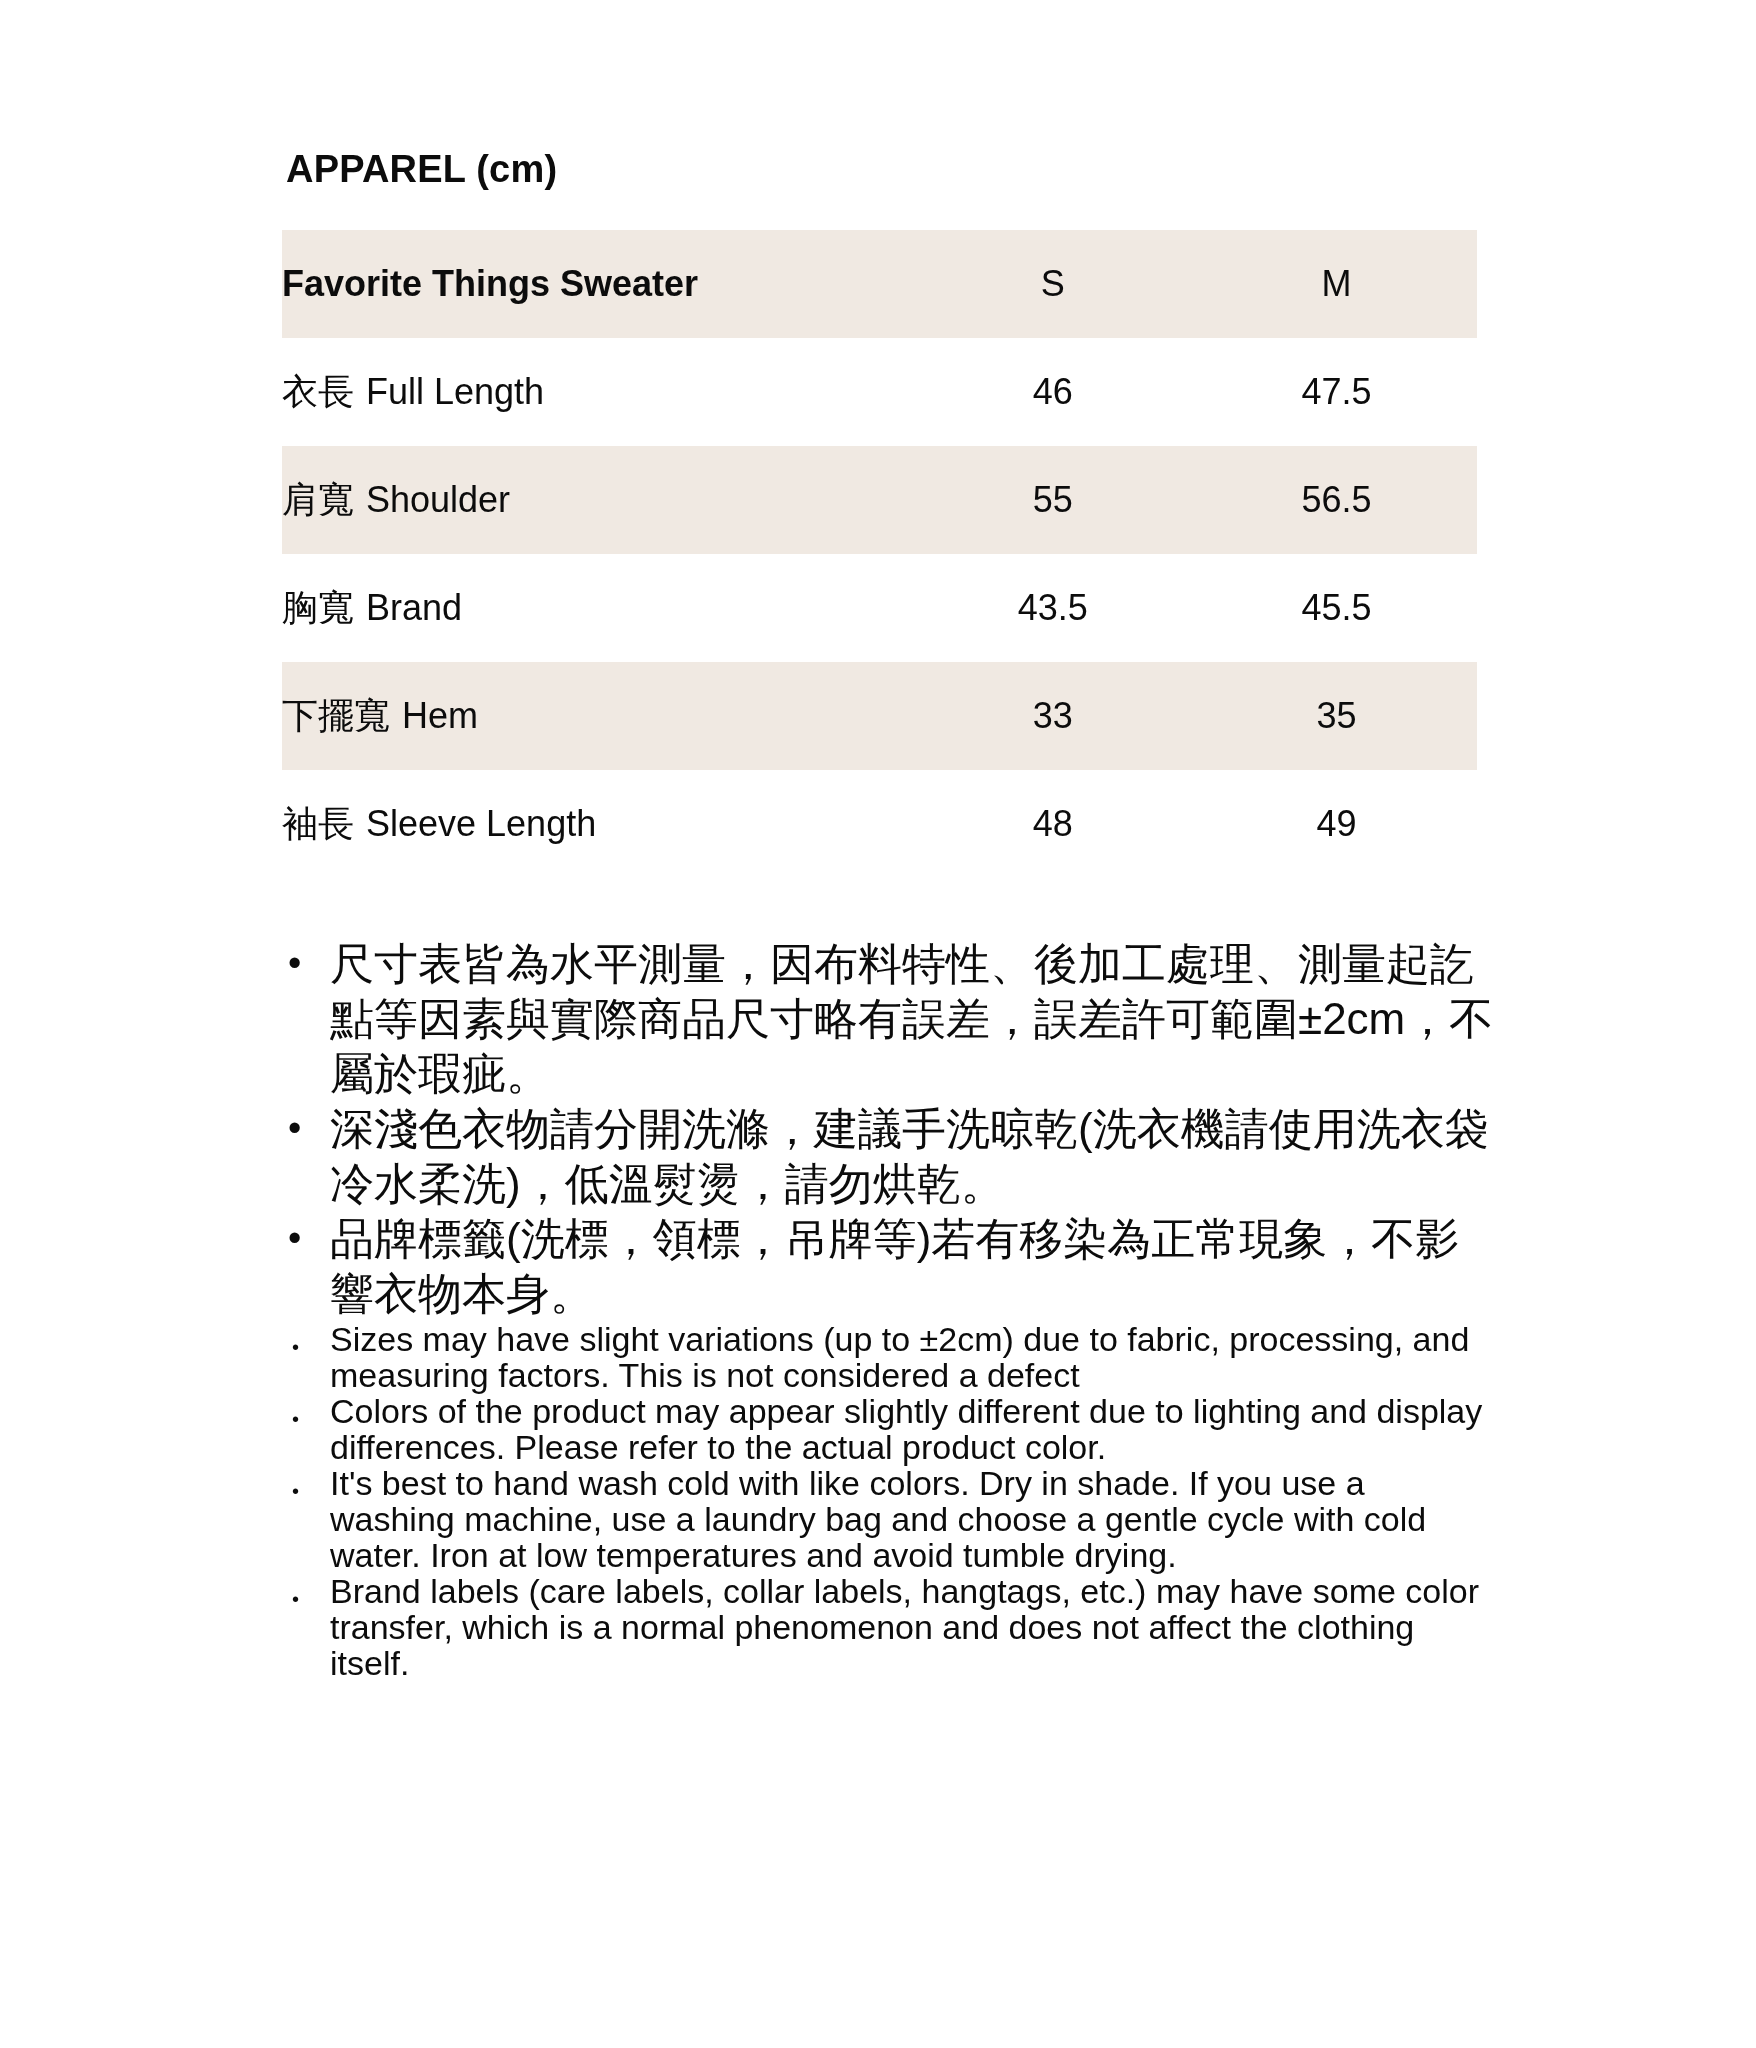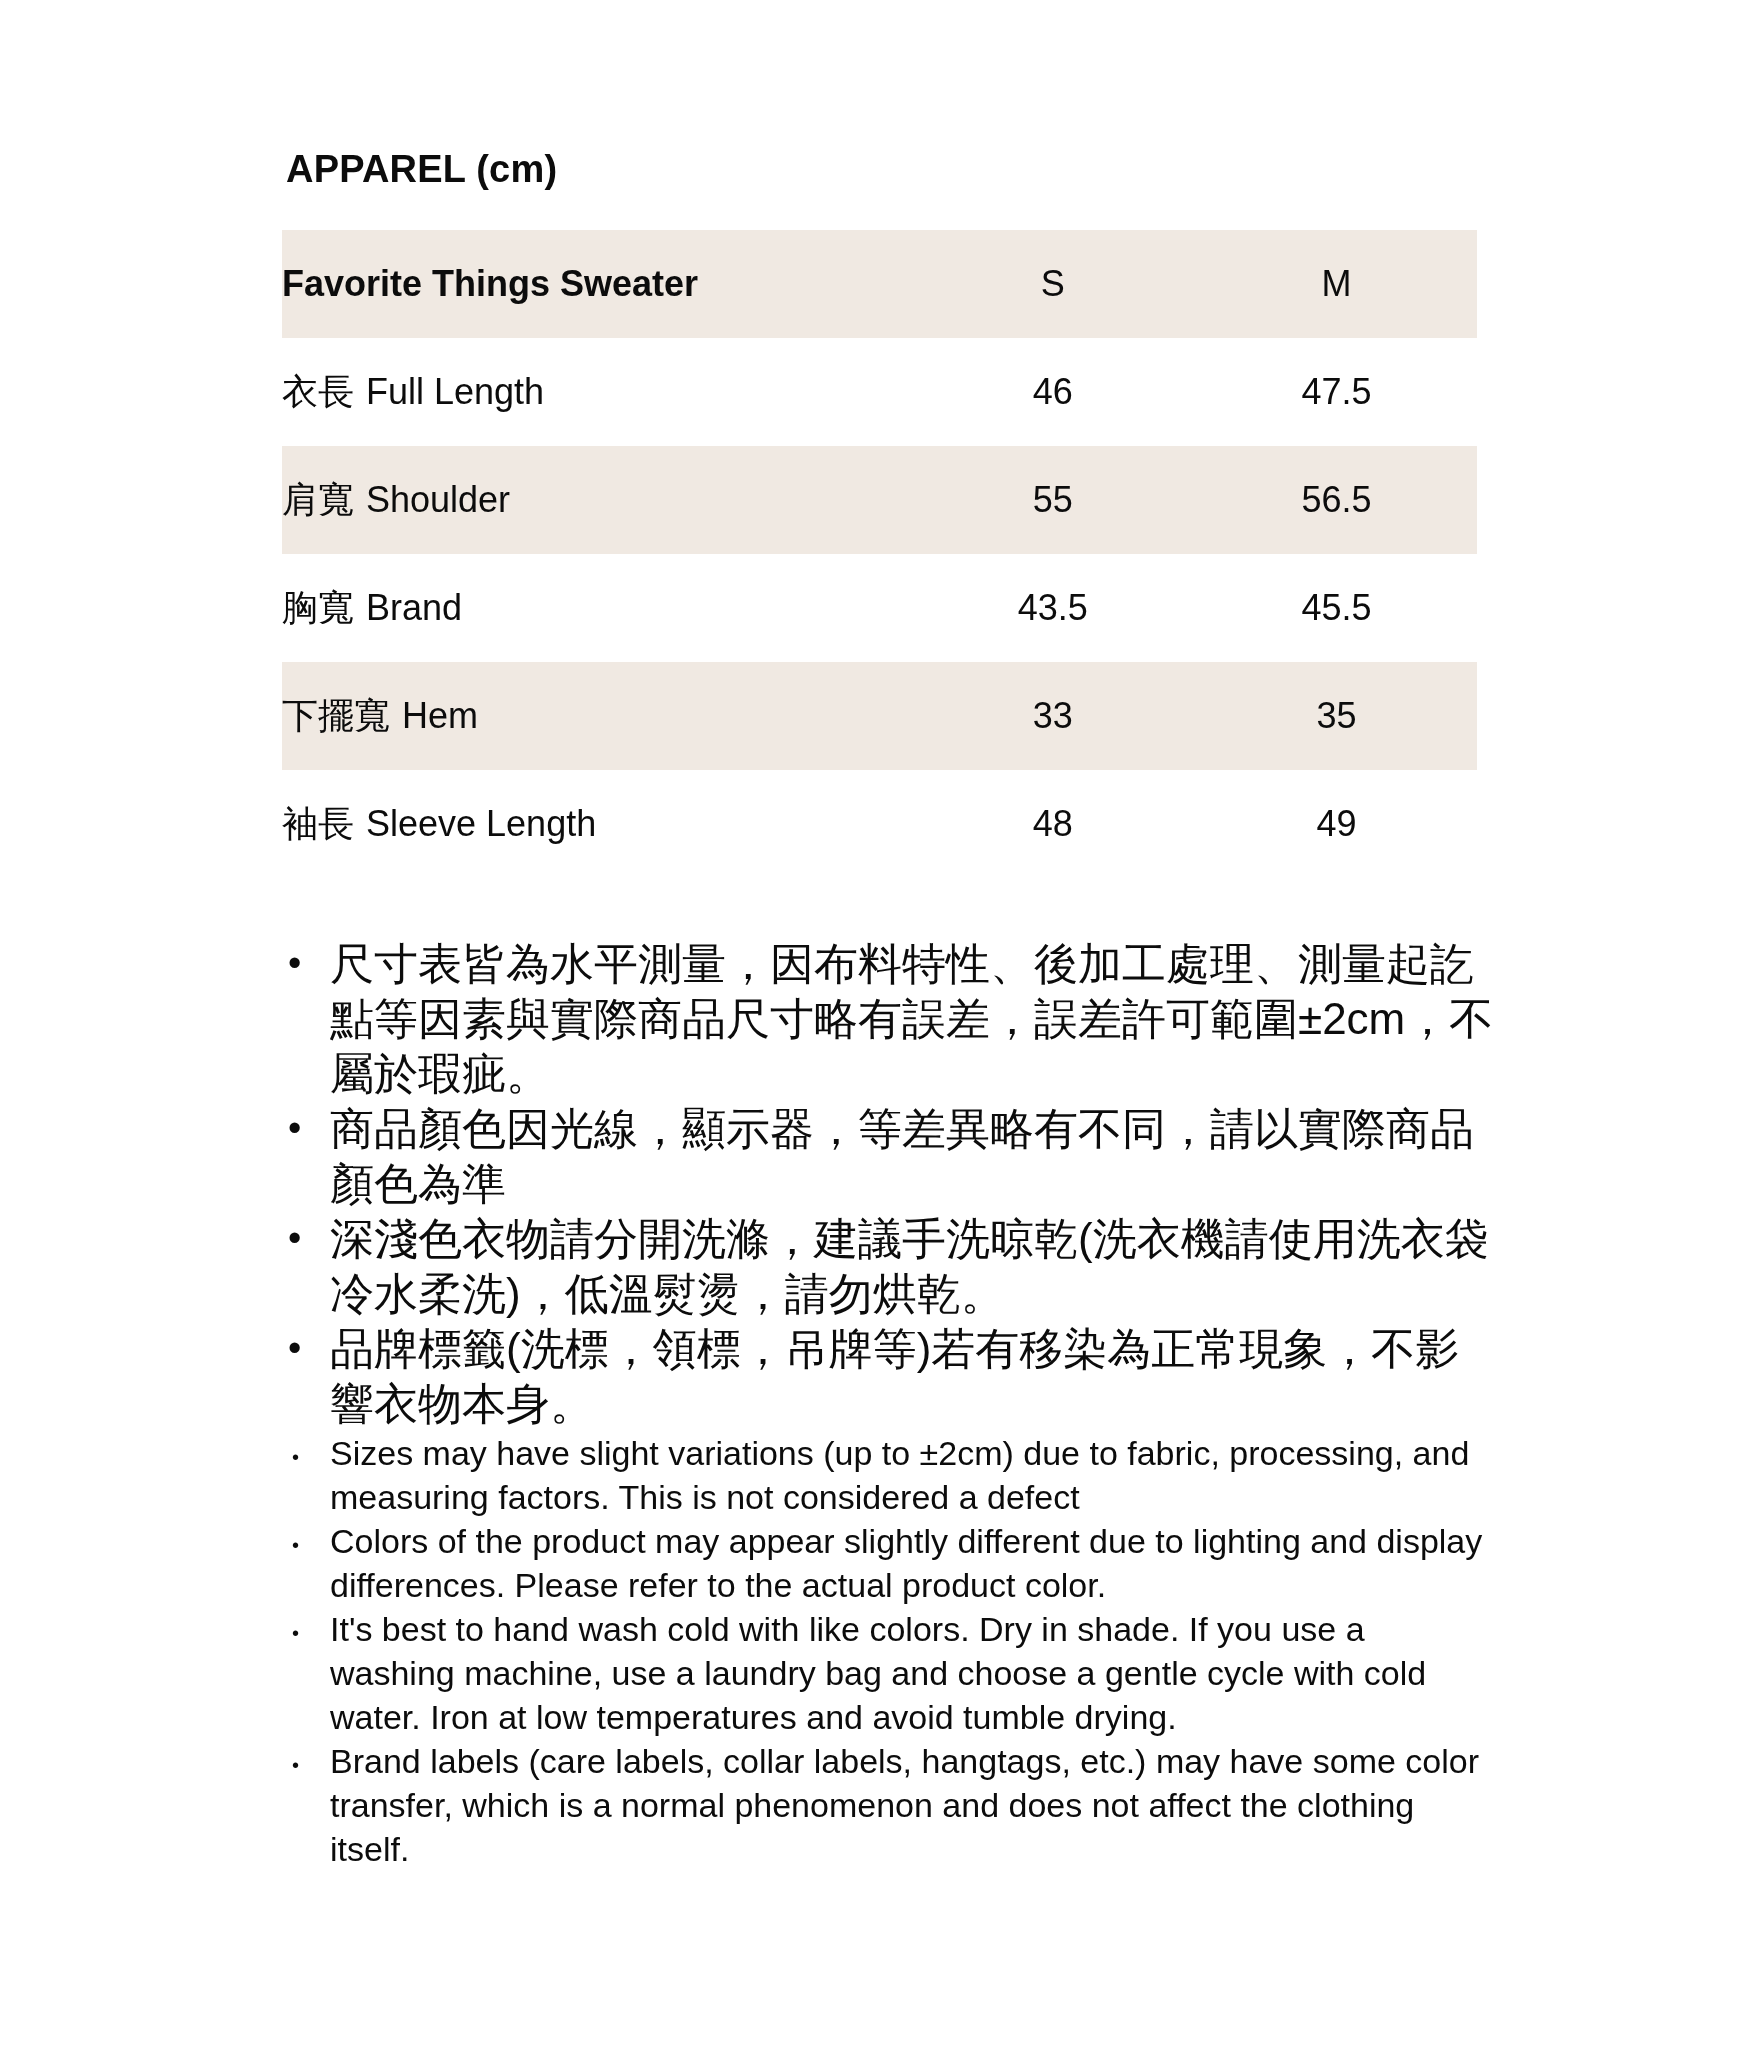--- a/index.html
+++ b/index.html
@@ -50,21 +50,21 @@
   ul.notes{
     list-style:none;margin:58px 0 0 0;padding:0;
     width:1212px;
   }
   .note{display:flex;align-items:flex-start;margin:0;padding:0;}
   .note .dot{flex:0 0 48px;width:48px;padding-left:6px;}
   .note .dot::before{content:"\2022";}
   .note .note-text{flex:1 1 auto;min-width:0;}
   .note-zh{font-size:44px;line-height:55px;font-weight:400;}
   .note-zh .dot{font-size:38px;line-height:55px;}
-  .note-en{font-size:34px;line-height:44px;font-weight:400;}
+  .note-en{font-size:34px;line-height:36px;font-weight:400;}
   .note-en .dot{font-size:20px;line-height:52px;padding-left:10px;}
   .note-zh .note-text{line-break:strict;overflow-wrap:break-word;}
 </style>
 </head>
 <body>
 
 <main class="page">
 
   <h1 class="page-title">APPAREL (cm)</h1>
 
@@ -124,24 +124,20 @@
 
 </tbody>
   </table>
 
   <ul class="notes" id="notes-list">
   <li class="note note-zh">
     <span class="dot"></span>
     <span class="note-text">尺寸表皆為水平測量，因布料特性、後加工處理、測量起訖點等因素與實際商品尺寸略有誤差，誤差許可範圍±2cm，不屬於瑕疵。</span>
   </li>
 
-  <li class="note note-zh">
-    <span class="dot"></span>
-    <span class="note-text">商品顏色因光線，顯示器，等差異略有不同，請以實際商品顏色為準</span>
-  </li>
 
   <li class="note note-zh">
     <span class="dot"></span>
     <span class="note-text">深淺色衣物請分開洗滌，建議手洗晾乾(洗衣機請使用洗衣袋冷水柔洗)，低溫熨燙，請勿烘乾。</span>
   </li>
 
   <li class="note note-zh">
     <span class="dot"></span>
     <span class="note-text">品牌標籤(洗標，領標，吊牌等)若有移染為正常現象，不影響衣物本身。</span>
   </li>

